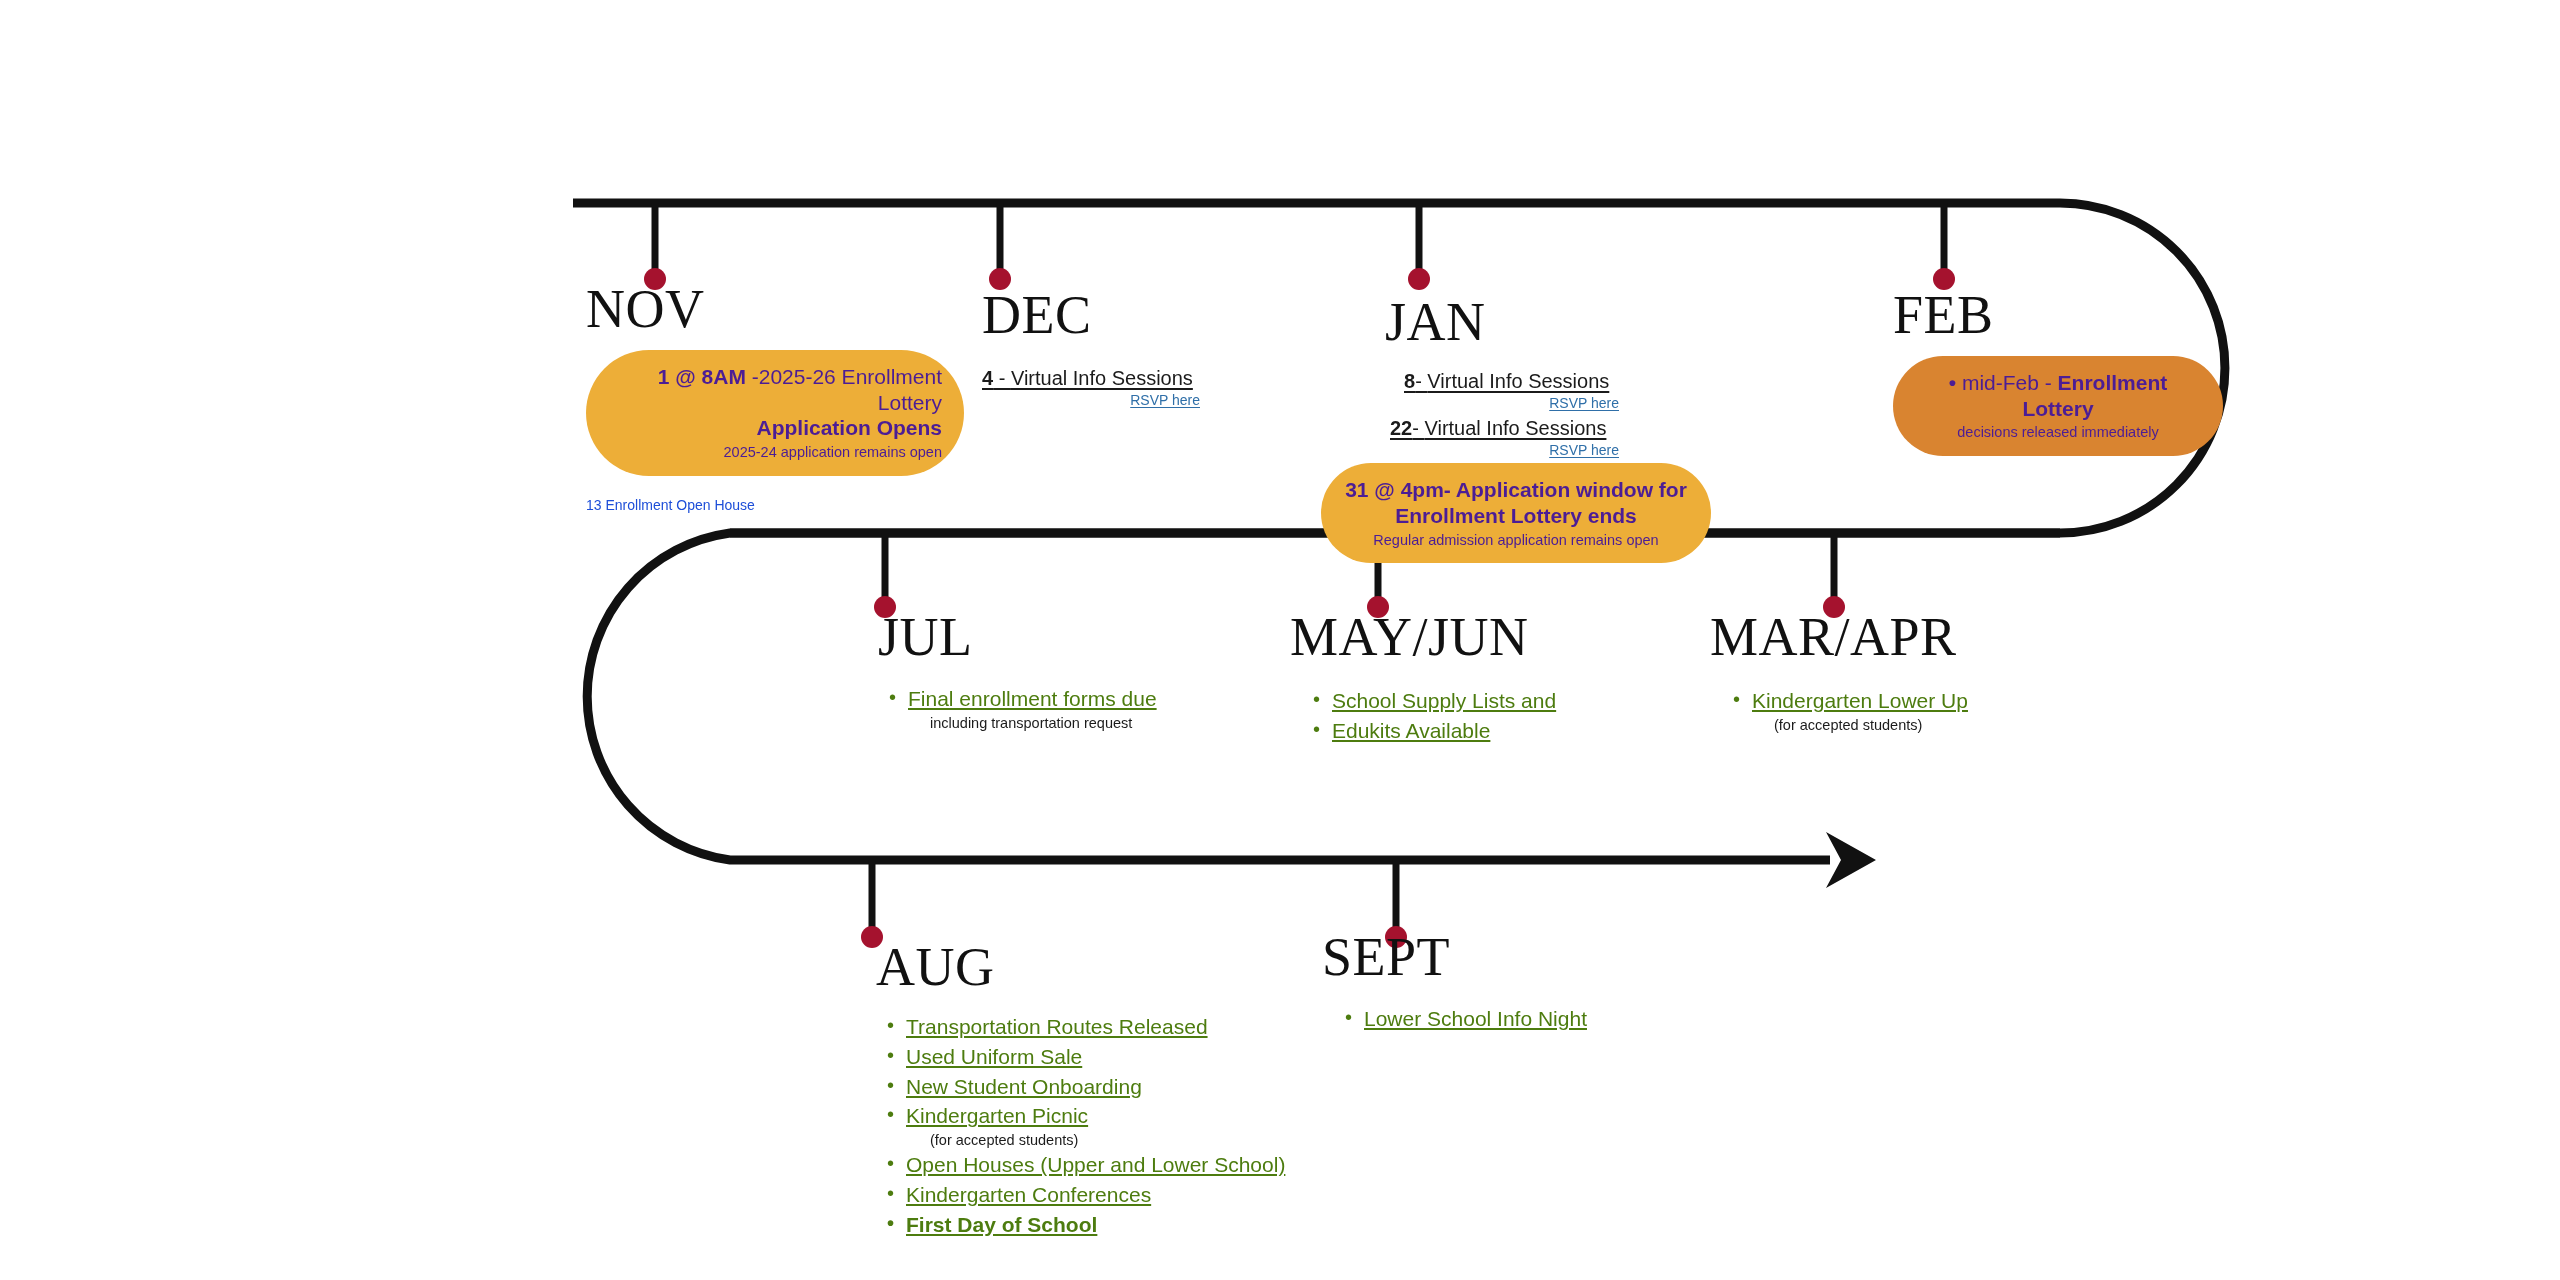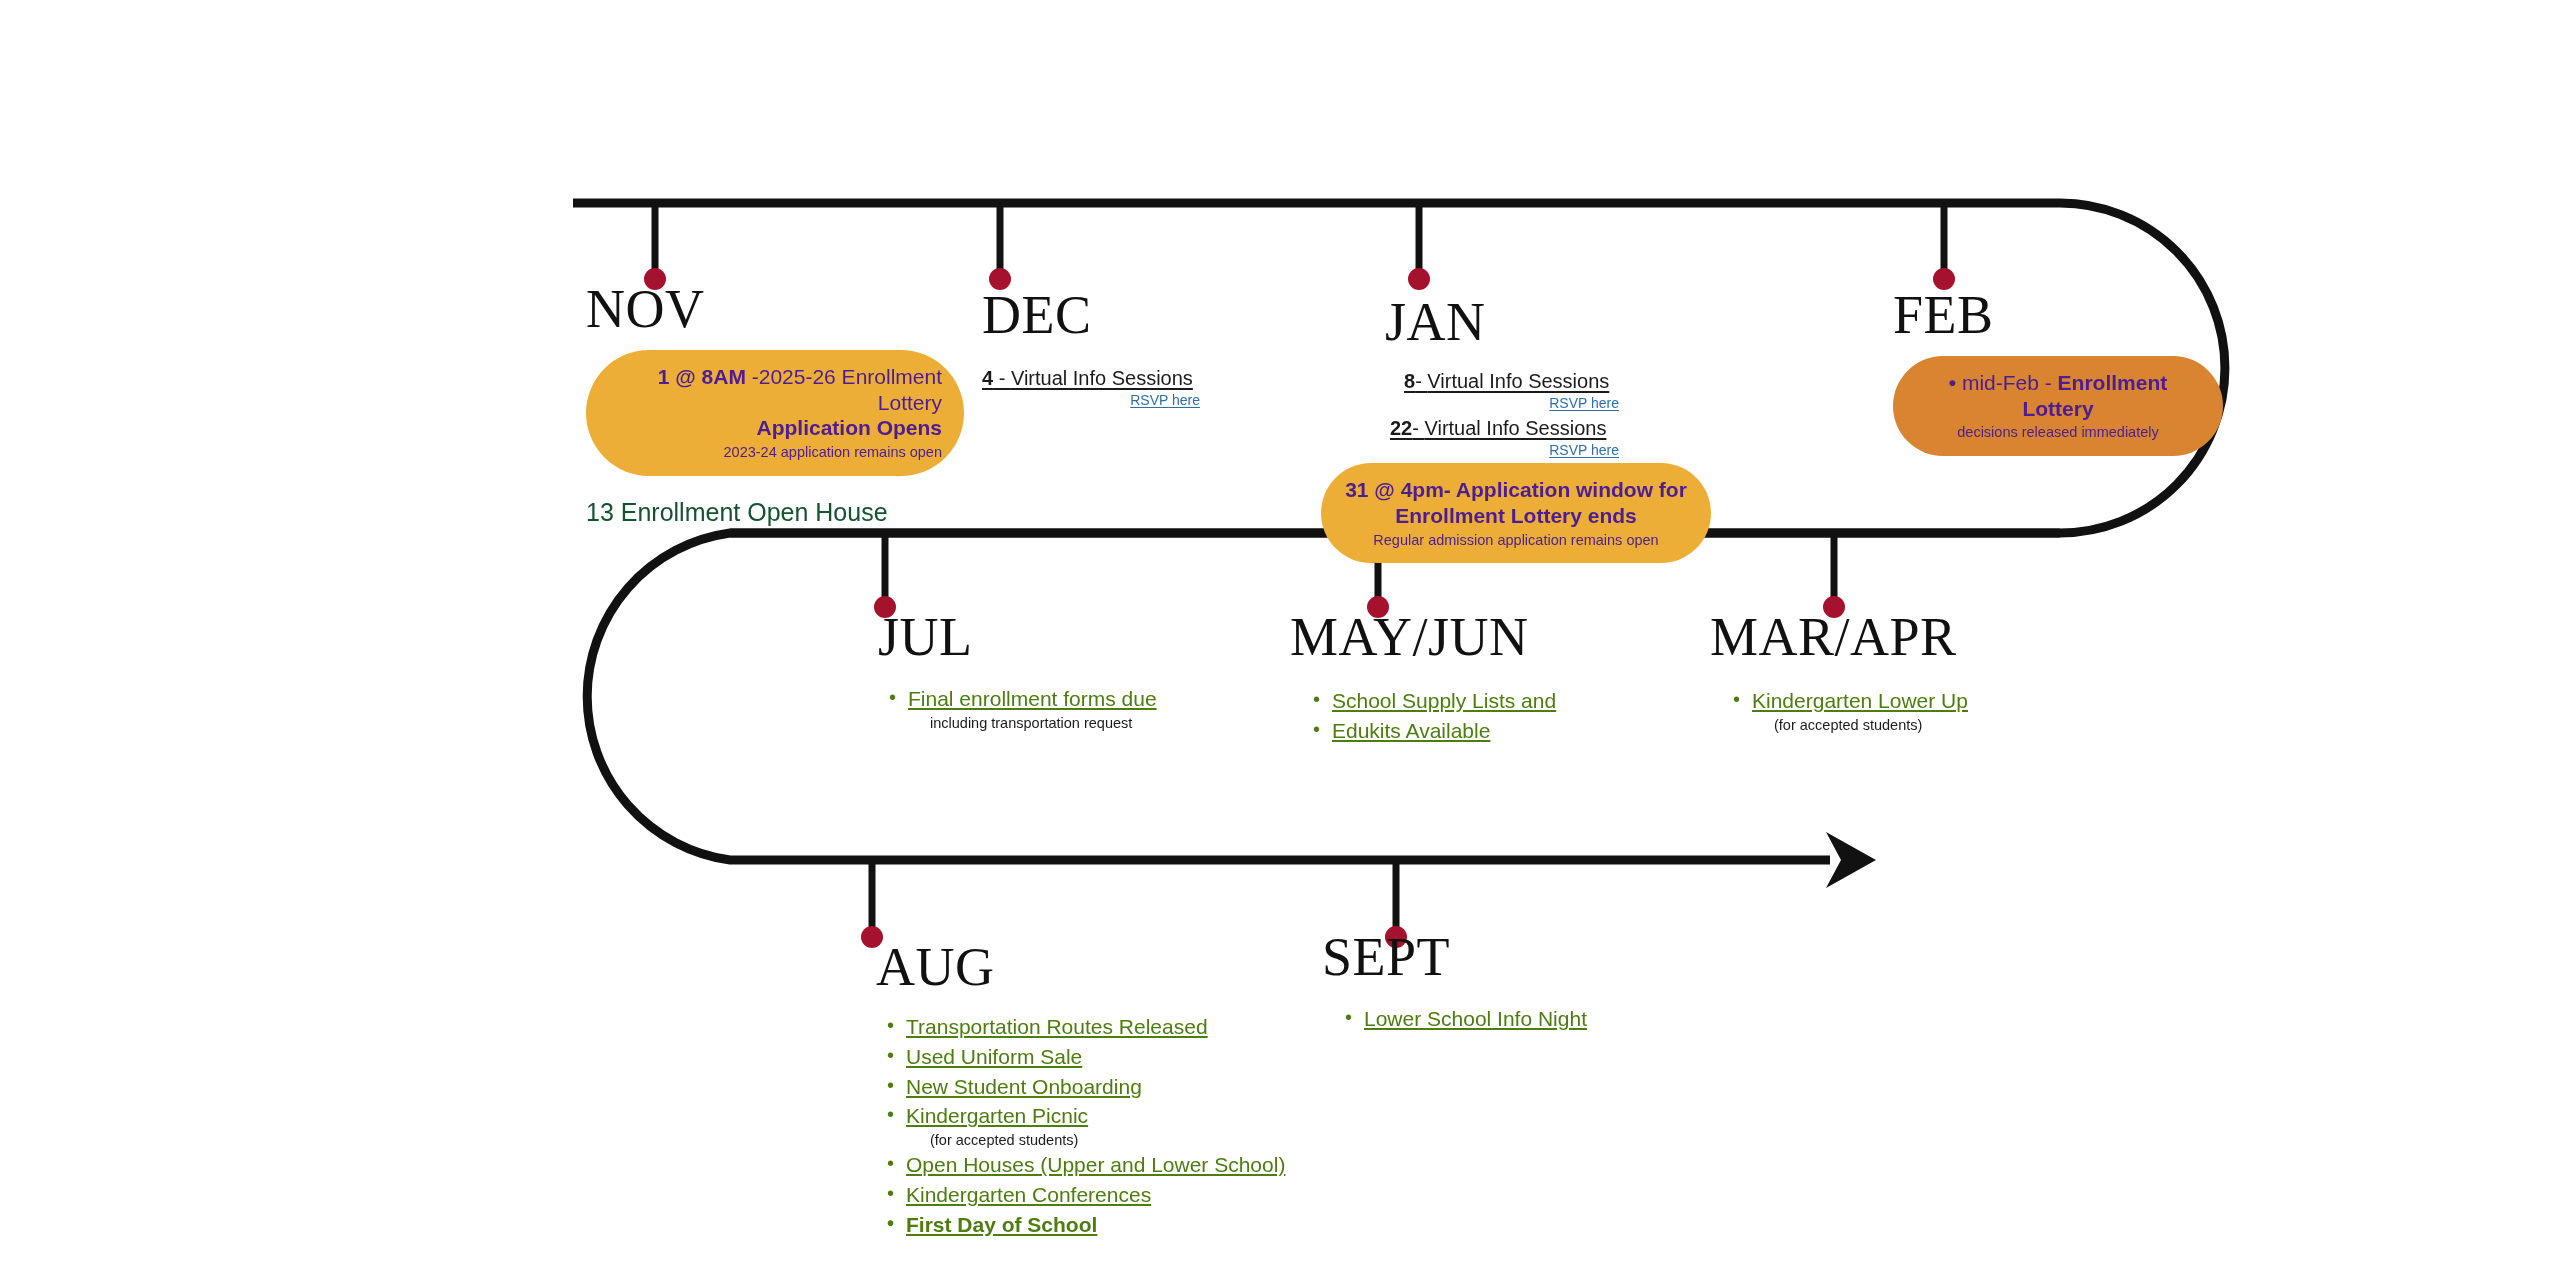--- a/index.html
+++ b/index.html
@@ -47,22 +47,22 @@
   .pill-line .reg { font-weight: 400; }
   .pill-sub {
     font-size: 14.5px;
     font-weight: 400;
     line-height: 1.3;
     margin-top: 2px;
   }
   .t-right { text-align: right; }
   .t-center { text-align: center; }
   .plain-line {
-    font-size: 25px;
-    color: #14532d;
+    font-size: 14px;
+    color: #1d4ed8;
     line-height: 1.3;
     white-space: nowrap;
   }
   .session-line {
     font-size: 20px;
     color: #1b1b1b;
     text-decoration: underline;
     text-underline-offset: 3px;
     white-space: nowrap;
     line-height: 1.25;
@@ -158,21 +158,21 @@
   </g>
 </svg>
 
 <div class="month-group" style="left:586px; top:282px; width:380px;">
   <div class="month-label">NOV</div>
   <div class="pill pill-yellow" style="margin-top:14px; width:378px;">
     <div class="pill-line t-right">
       <span>1  @ 8AM</span><span class="reg"> -2025-26  Enrollment Lottery</span>
     </div>
     <div class="pill-line t-right">Application Opens</div>
-    <div class="pill-sub t-right">2023-24 application remains open</div>
+    <div class="pill-sub t-right">2025-24 application remains open</div>
   </div>
   <div class="plain-line" style="margin-top:20px;">13  Enrollment Open House</div>
 </div>
 
 <div class="month-group" style="left:982px; top:288px; width:320px;">
   <div class="month-label">DEC</div>
   <div style="margin-top:24px; width:218px;">
     <div class="session-line">
       <span class="daynum">4</span><span> -  </span><span>Virtual Info Sessions</span>
     </div>

